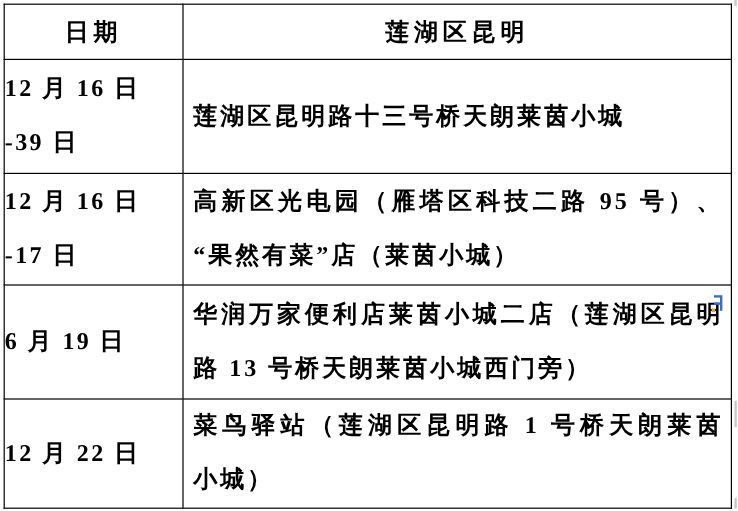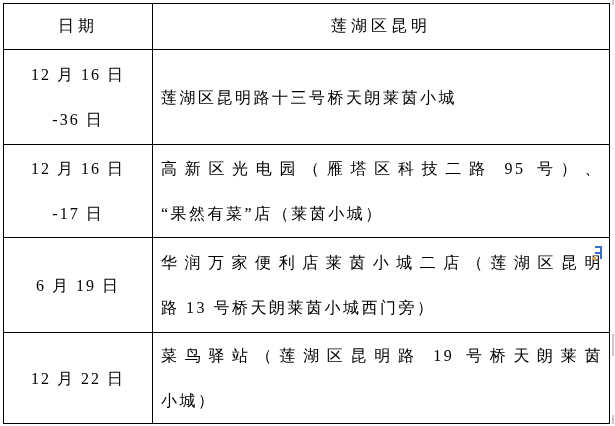--- a/index.html
+++ b/index.html
@@ -31,34 +31,34 @@
     border-collapse: collapse;
     table-layout: fixed;
     width: 606px;
   }
   col.col-date { width: 149px; }
   col.col-activity { width: 457px; }
   th, td {
     border: 1.5px solid var(--border-color);
     padding: 0;
     vertical-align: middle;
-    font-size: 16px;
-    font-weight: normal;
+    font-size: 20px;
+    font-weight: bold;
   }
   tr.header-row { height: 46px; }
   tr.row-0 { height: 95px; }
   tr.row-1 { height: 93px; }
   tr.row-2 { height: 95px; }
   tr.row-3 { height: 87px; }
   th.header-cell {
     text-align: center;
     letter-spacing: 4px;
   }
   td.date-cell {
-    text-align: center;
+    text-align: left;
     letter-spacing: 2px;
   }
   td.activity-cell {
     padding: 0 6px 0 8px;
     letter-spacing: 2.5px;
   }
   .line {
     line-height: 45px;
   }
   td.activity-cell .line:not(:last-child) {
@@ -121,21 +121,21 @@
     <thead>
       <tr class="header-row">
         <th class="header-cell">日期</th>
         <th class="header-cell">莲湖区昆明</th>
       </tr>
     </thead>
     <tbody>
         <tr class="row-0">
           <td class="date-cell">
             <div class="line">12 月 16 日</div>
-            <div class="line">-36 日</div>
+            <div class="line">-39 日</div>
           </td>
           <td class="activity-cell">
             <div class="line">莲湖区昆明路十三号桥天朗莱茵小城</div>
           </td>
         </tr>
         <tr class="row-1">
           <td class="date-cell">
             <div class="line">12 月 16 日</div>
             <div class="line">-17 日</div>
           </td>
@@ -151,21 +151,21 @@
           <td class="activity-cell">
             <div class="line">华润万家便利店莱茵小城二店（莲湖区昆明</div>
             <div class="line">路 13 号桥天朗莱茵小城西门旁）</div>
           </td>
         </tr>
         <tr class="row-3">
           <td class="date-cell">
             <div class="line">12 月 22 日</div>
           </td>
           <td class="activity-cell">
-            <div class="line">菜鸟驿站（莲湖区昆明路 19 号桥天朗莱茵</div>
+            <div class="line">菜鸟驿站（莲湖区昆明路 1 号桥天朗莱茵</div>
             <div class="line">小城）</div>
           </td>
         </tr>
       </tbody>
   </table>
 </div>
 
 <div class="edge-tick-top"></div>
 <div class="edge-artifact-icon">
   <span class="tick1"></span>

